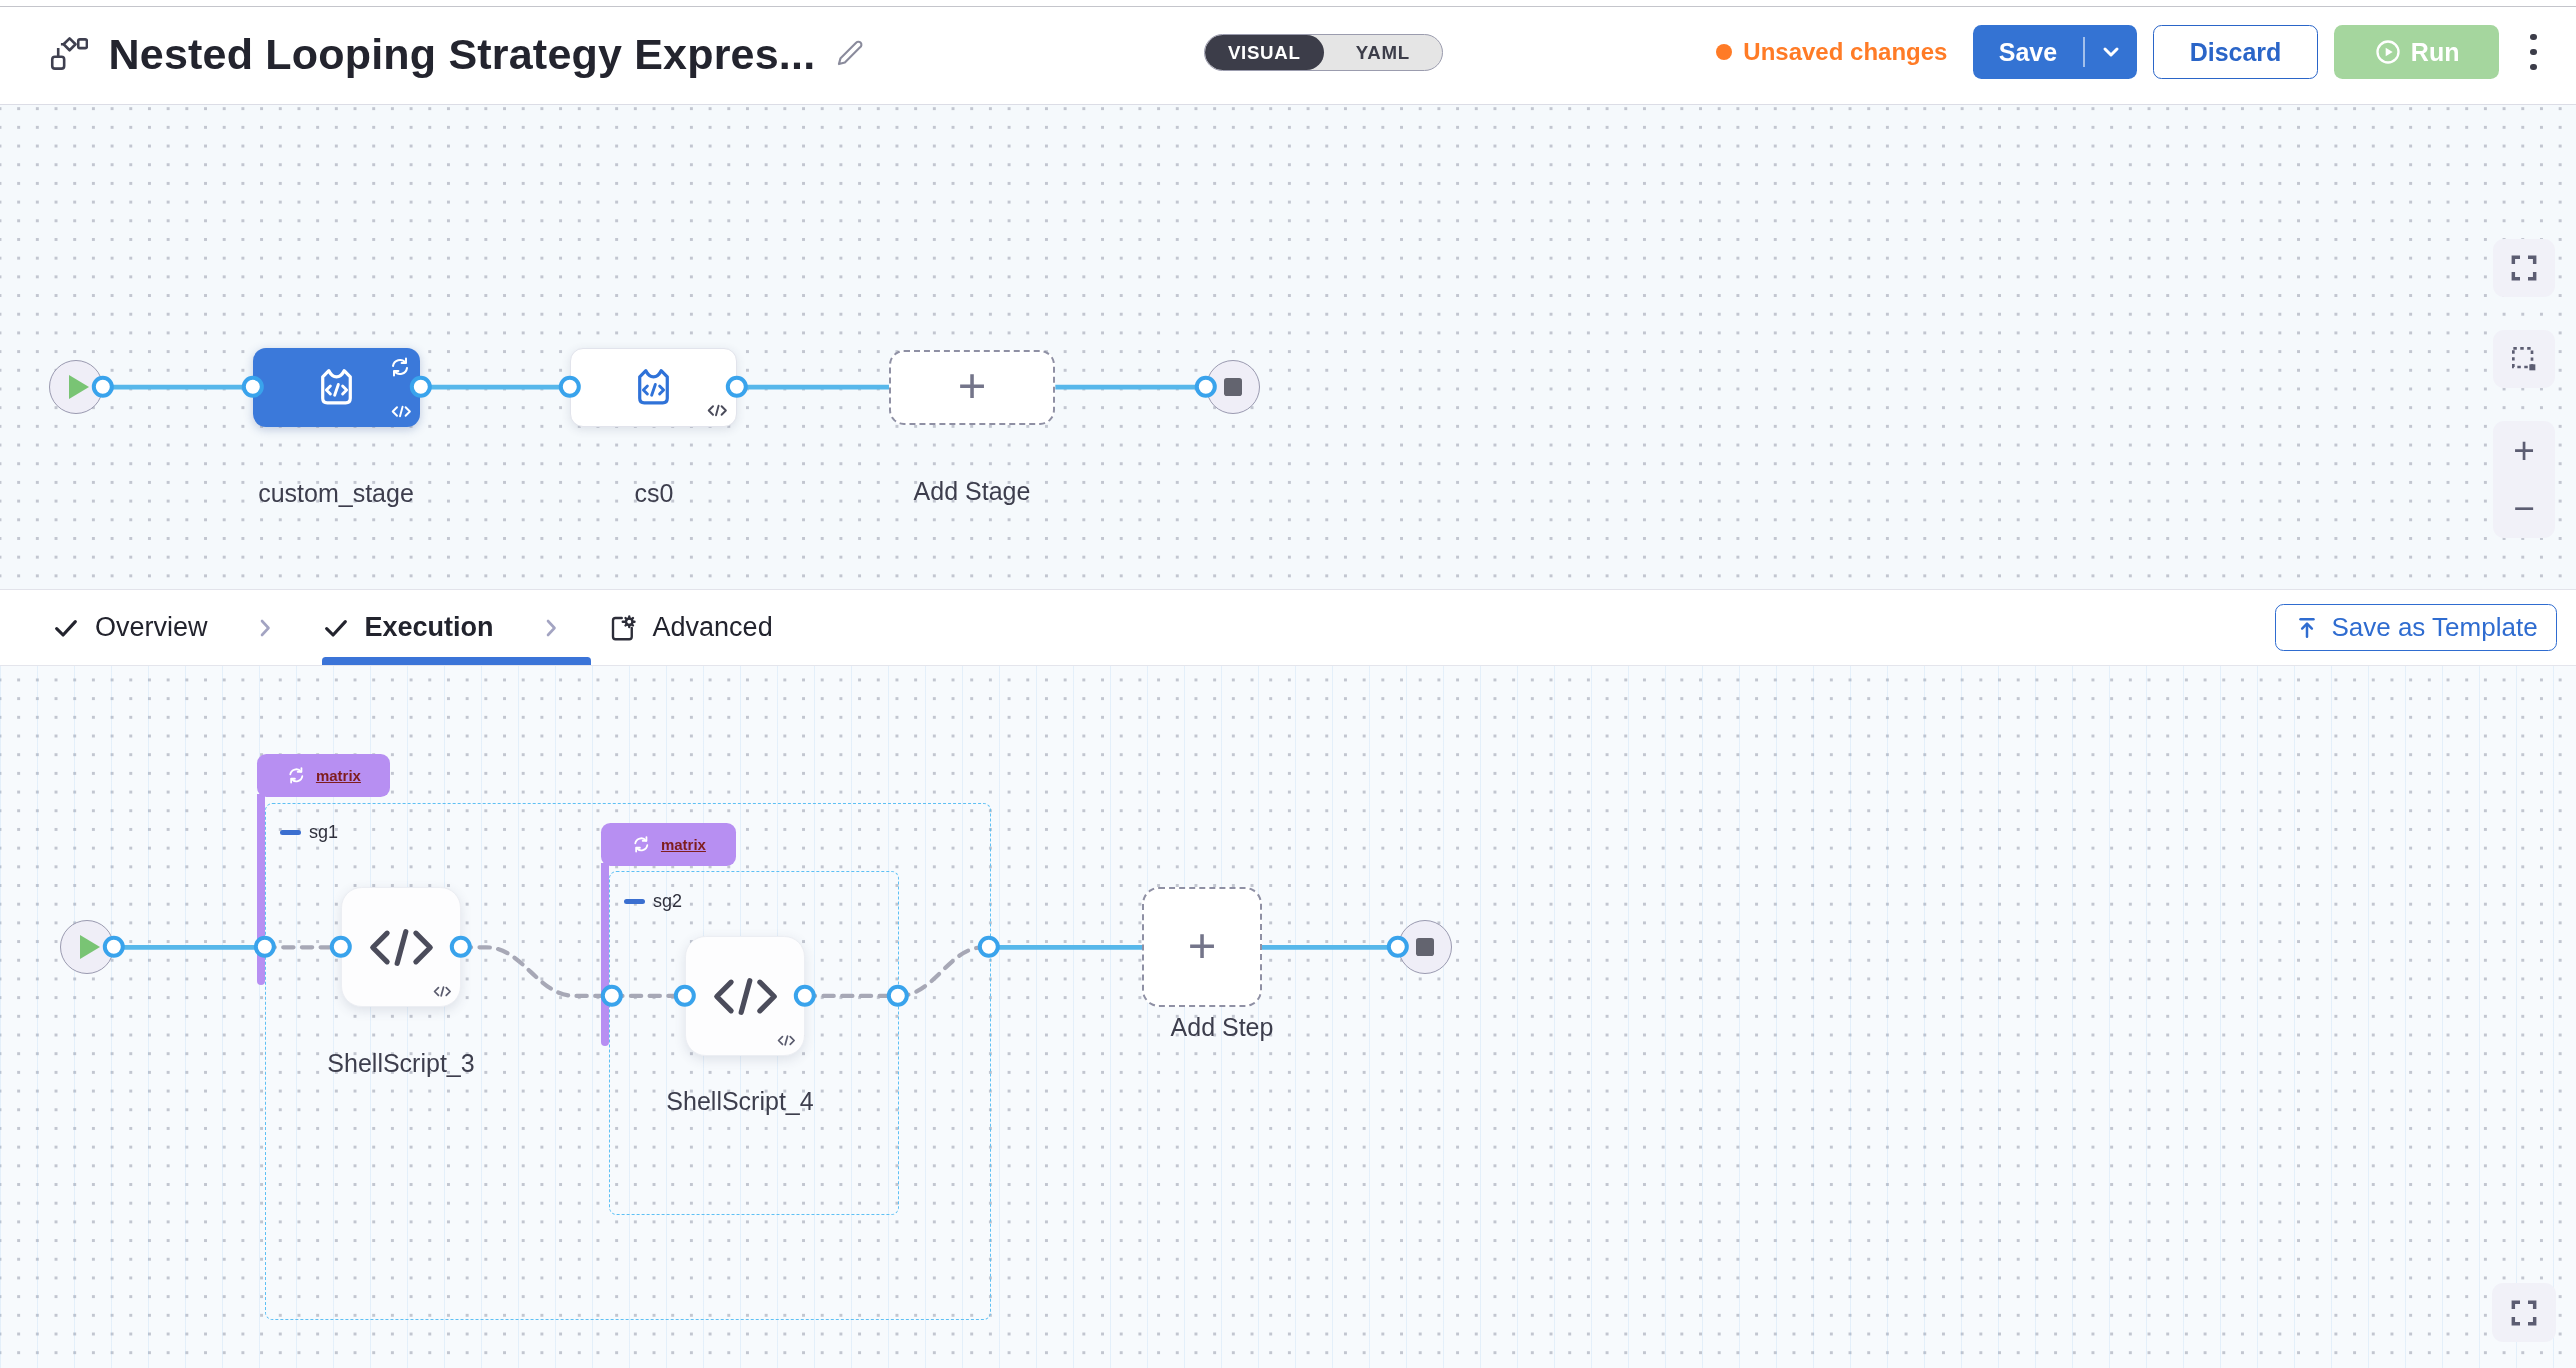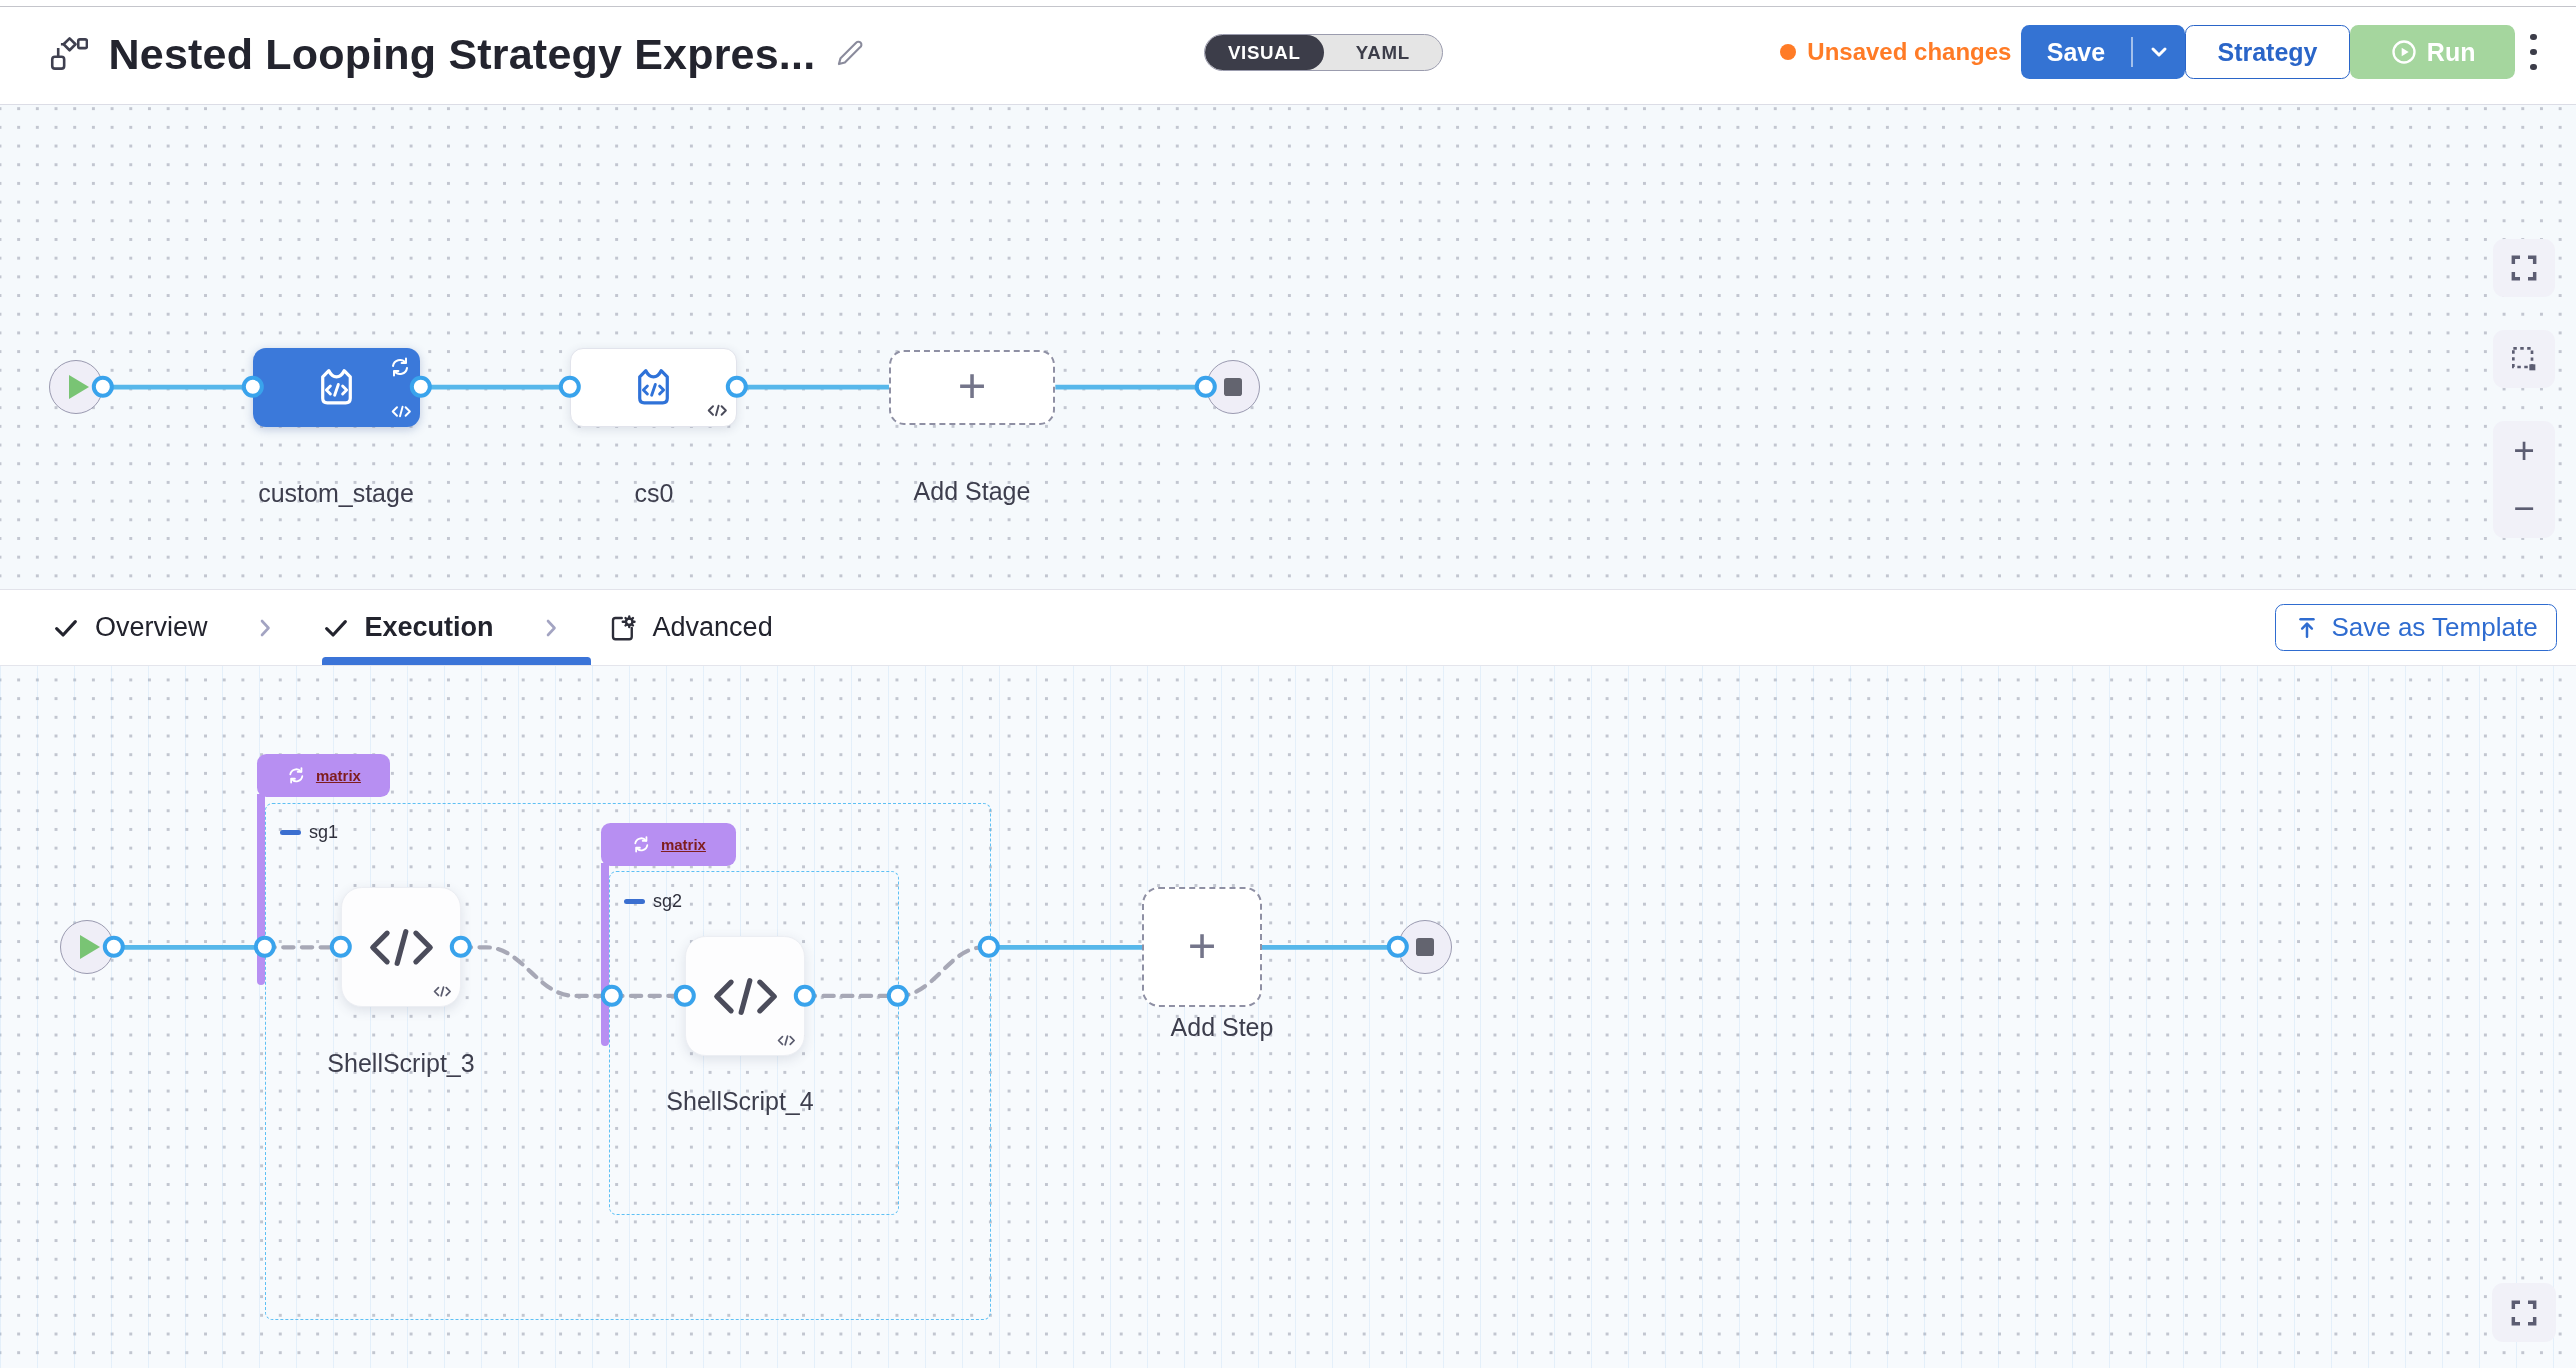--- a/index.html
+++ b/index.html
@@ -11,21 +11,21 @@
   .header { position:absolute; top:0; left:0; width:100%; height:105px; background:#fff;
     border-bottom:0.9px solid #dcdde6; }
   .top-strip { position:absolute; top:5.6px; left:0; width:100%; height:1.9px; background:#9496a1; opacity:.55; }
   .title-group { position:absolute; left:49px; top:30px; display:flex; align-items:center; gap:20.6px; }
   .page-title { font-size:43px; font-weight:700; color:#23242e; letter-spacing:0.2px; }
   .toggle { position:absolute; left:1204px; top:34px; width:239px; height:37px; border:1.9px solid #9b9cae;
     border-radius:20.6px; display:flex; overflow:hidden; background:#e5e5e5; }
   .toggle-seg { flex:1; display:flex; align-items:center; justify-content:center;
     font-size:18.7px; font-weight:700; letter-spacing:0.7px; color:#3c3d49; cursor:pointer; }
   .toggle-seg.active { background:#3c3d49; color:#fff; border-radius:18.7px; }
-  .header-right { position:absolute; right:24px; top:24px; height:56px; display:flex; align-items:center; }
+  .header-right { position:absolute; right:24px; top:24px; height:56px; display:flex; align-items:center; gap:16px; }
   .unsaved { display:flex; align-items:center; gap:11.2px; margin-right:9.3px; }
   .unsaved-dot { width:16px; height:16px; border-radius:50%; background:#ff7b26; }
   .unsaved-text { color:#ff7b26; font-size:24px; font-weight:700; }
   .btn { height:54px; border-radius:8.4px; display:flex; align-items:center; justify-content:center;
     font-size:25px; font-weight:700; cursor:pointer; }
   .btn-save { background:#3473d3; color:#fff; padding:0; }
   .btn-save .save-main { padding:0 26px; }
   .save-divider { width:1.9px; height:30px; background:rgba(255,255,255,.55); }
   .save-caret { width:52px; display:flex; align-items:center; justify-content:center; }
   .btn-discard { background:#fff; border:1.9px solid #2a65c8; color:#2a65c8; width:165px; }
@@ -140,21 +140,21 @@
       <div class="btn btn-save">
         <span class="save-main">Save</span>
         <i class="save-divider"></i>
         <span class="save-caret">
           <svg width="24" height="24" viewBox="0 0 24 24" fill="none" stroke="#fff" stroke-width="3" stroke-linecap="round" stroke-linejoin="round">
             <polyline points="6 9 12 15 18 9"></polyline>
           </svg>
         </span>
       </div>
       <div class="btn btn-discard">
-        <span>Strategy</span>
+        <span>Discard</span>
       </div>
       <div class="btn btn-run">
         <span style="display:flex">
           <svg width="28" height="28" viewBox="0 0 24 24" fill="none" stroke="#fff" stroke-width="2">
             <circle cx="12" cy="12" r="9"></circle>
             <path d="M10 8.4 L16 12 L10 15.6 Z" fill="#fff" stroke="none"></path>
           </svg>
         </span>
         <span>Run</span>
       </div>

